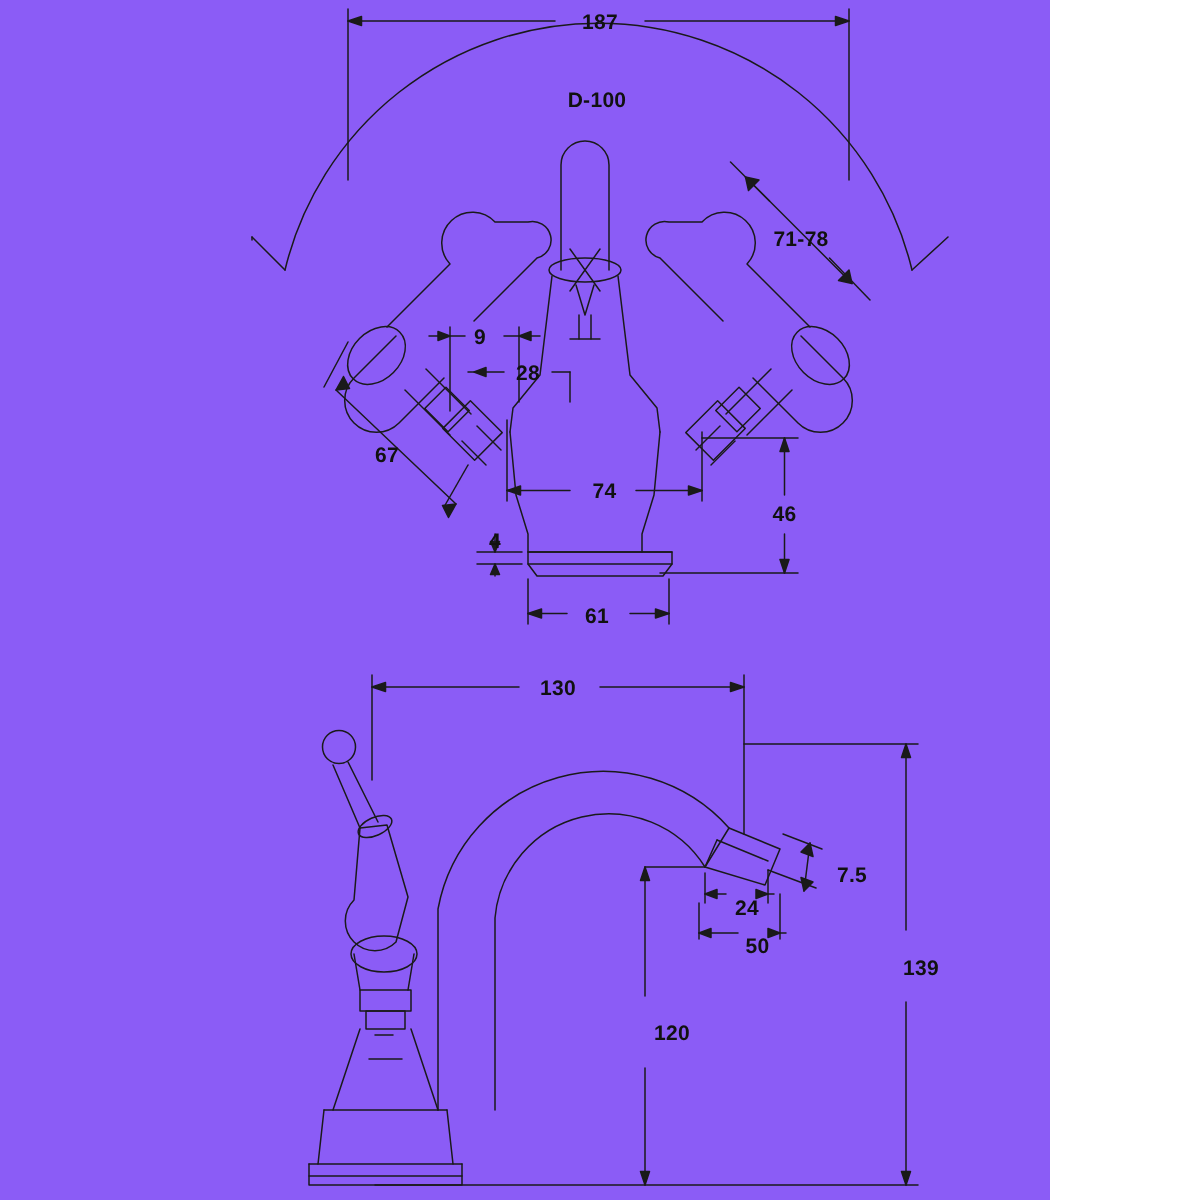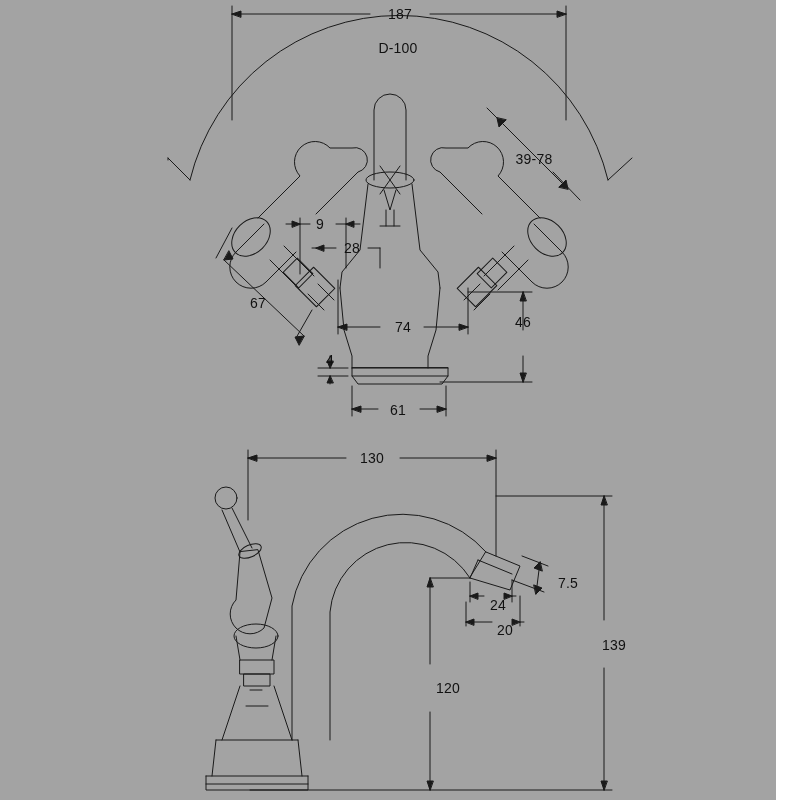--- a/index.html
+++ b/index.html
@@ -5,24 +5,25 @@
   html, body {
     margin: 0;
     padding: 0;
     background: #ffffff;
   }
   body {
     font-family: "Liberation Sans", sans-serif;
   }
   #stage {
     position: relative;
-    width: 776px;
+    width: 700px;
     height: 800px;
-    background: #a3a3a3;
+    background: #8b5cf6;
     overflow: hidden;
+    font-weight: bold;
   }
   #drawing {
     position: absolute;
     left: 0;
     top: 0;
     width: 800px;
     height: 800px;
   }
   .dim-label {
     position: absolute;
@@ -228,30 +229,30 @@
         <path d="M330 740 L330 612 A76 76 0 0 1 470 578"></path>
 
         <path d="M486 552 L520 566 L510 590 L470 578 Z"></path>
         <path d="M470 578 L478 560"></path>
         <path d="M478 560 L512 574"></path>
       </g>
     </g>
   </svg>
 
   <div class="dim-label" style="left:400px; top:14px;">187</div>
-  <div class="dim-label" style="left:398px; top:48px;text-align:right;">D-100</div>
-  <div class="dim-label" style="left:534px; top:159px;">39-78</div>
+  <div class="dim-label" style="left:398px; top:66px;text-align:right;">D-100</div>
+  <div class="dim-label" style="left:534px; top:159px;">71-78</div>
   <div class="dim-label" style="left:320px; top:224px;">9</div>
   <div class="dim-label" style="left:352px; top:248px;">28</div>
   <div class="dim-label" style="left:258px; top:303px;">67</div>
   <div class="dim-label" style="left:403px; top:327px;">74</div>
-  <div class="dim-label" style="left:523px; top:322px;">46</div>
+  <div class="dim-label" style="left:523px; top:342px;">46</div>
   <div class="dim-label" style="left:330px; top:360px;">4</div>
   <div class="dim-label" style="left:398px; top:410px;">61</div>
 
   <div class="dim-label" style="left:372px; top:458px;">130</div>
   <div class="dim-label" style="left:568px; top:583px;">7.5</div>
   <div class="dim-label" style="left:498px; top:605px;">24</div>
-  <div class="dim-label" style="left:505px; top:630px;">20</div>
+  <div class="dim-label" style="left:505px; top:630px;">50</div>
   <div class="dim-label" style="left:614px; top:645px;">139</div>
   <div class="dim-label" style="left:430px; top:688px;margin-left:18px;">120</div>
 
 </div>
 
 </body></html>

